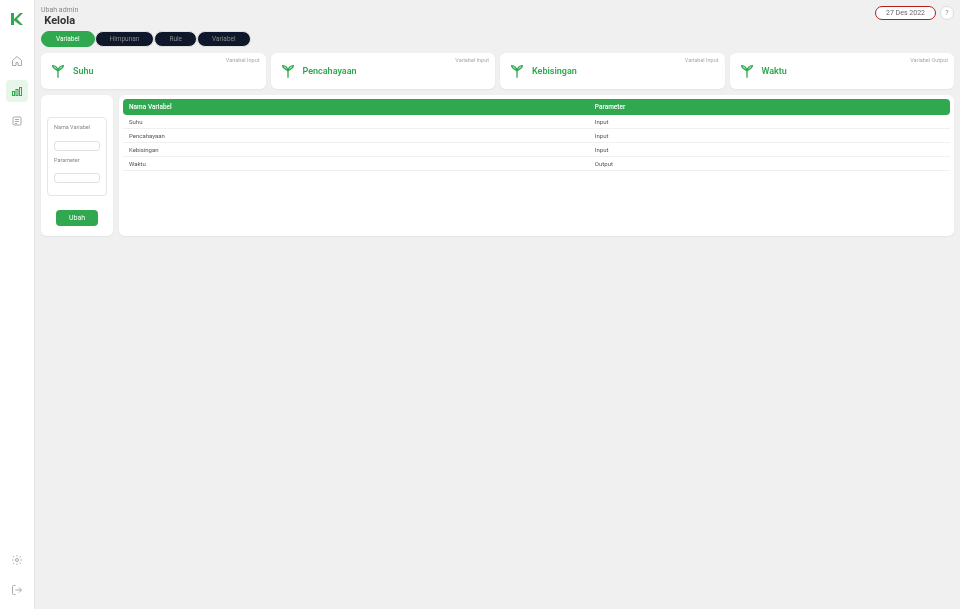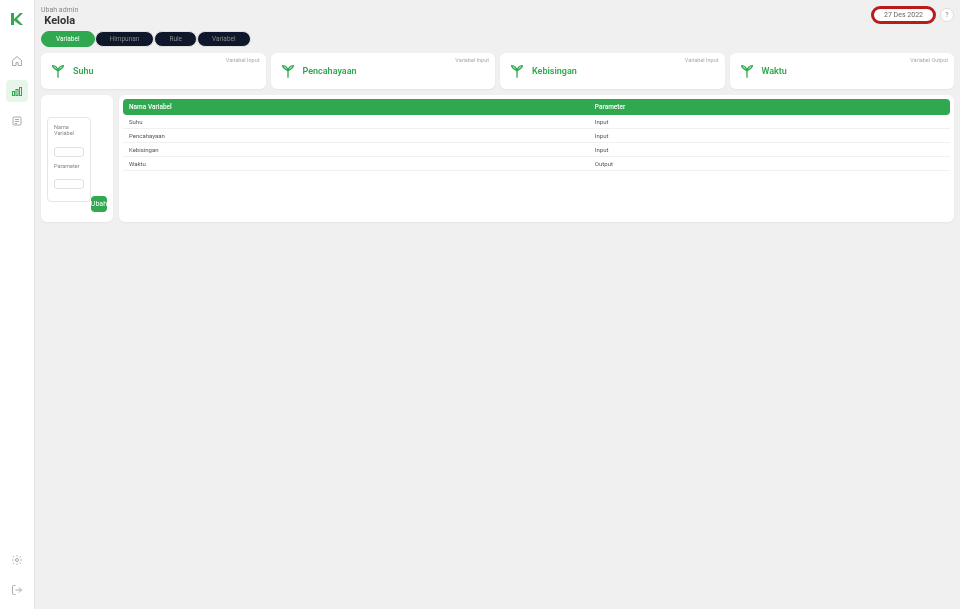--- a/index.html
+++ b/index.html
@@ -87,21 +87,21 @@
     .header-right {
       display: flex;
       align-items: center;
       gap: 4px;
     }
 
     .date-display {
       font-size: 7px;
       color: #666;
       background: #fff;
-      border: 3px solid #b91c1c;
+      border: 1px solid #b91c1c;
       border-radius: 10px;
       padding: 2px 10px;
     }
 
     .help-icon {
       width: 14px;
       height: 14px;
       border: 1px solid #ddd;
       border-radius: 50%;
       display: flex;
@@ -180,21 +180,21 @@
       gap: 6px;
     }
 
     .left-panel {
       width: 72px;
       background: #fff;
       border-radius: 6px;
       padding: 6px;
       box-shadow: 0 1px 2px rgba(0,0,0,0.05);
       display: flex;
-      flex-direction: row;
+      flex-direction: column;
     }
 
     .form-card {
       background: #fff;
       border: 1px solid #e5e5e5;
       border-radius: 4px;
       padding: 6px;
       margin-top: 16px;
       margin-bottom: 14px;
     }

